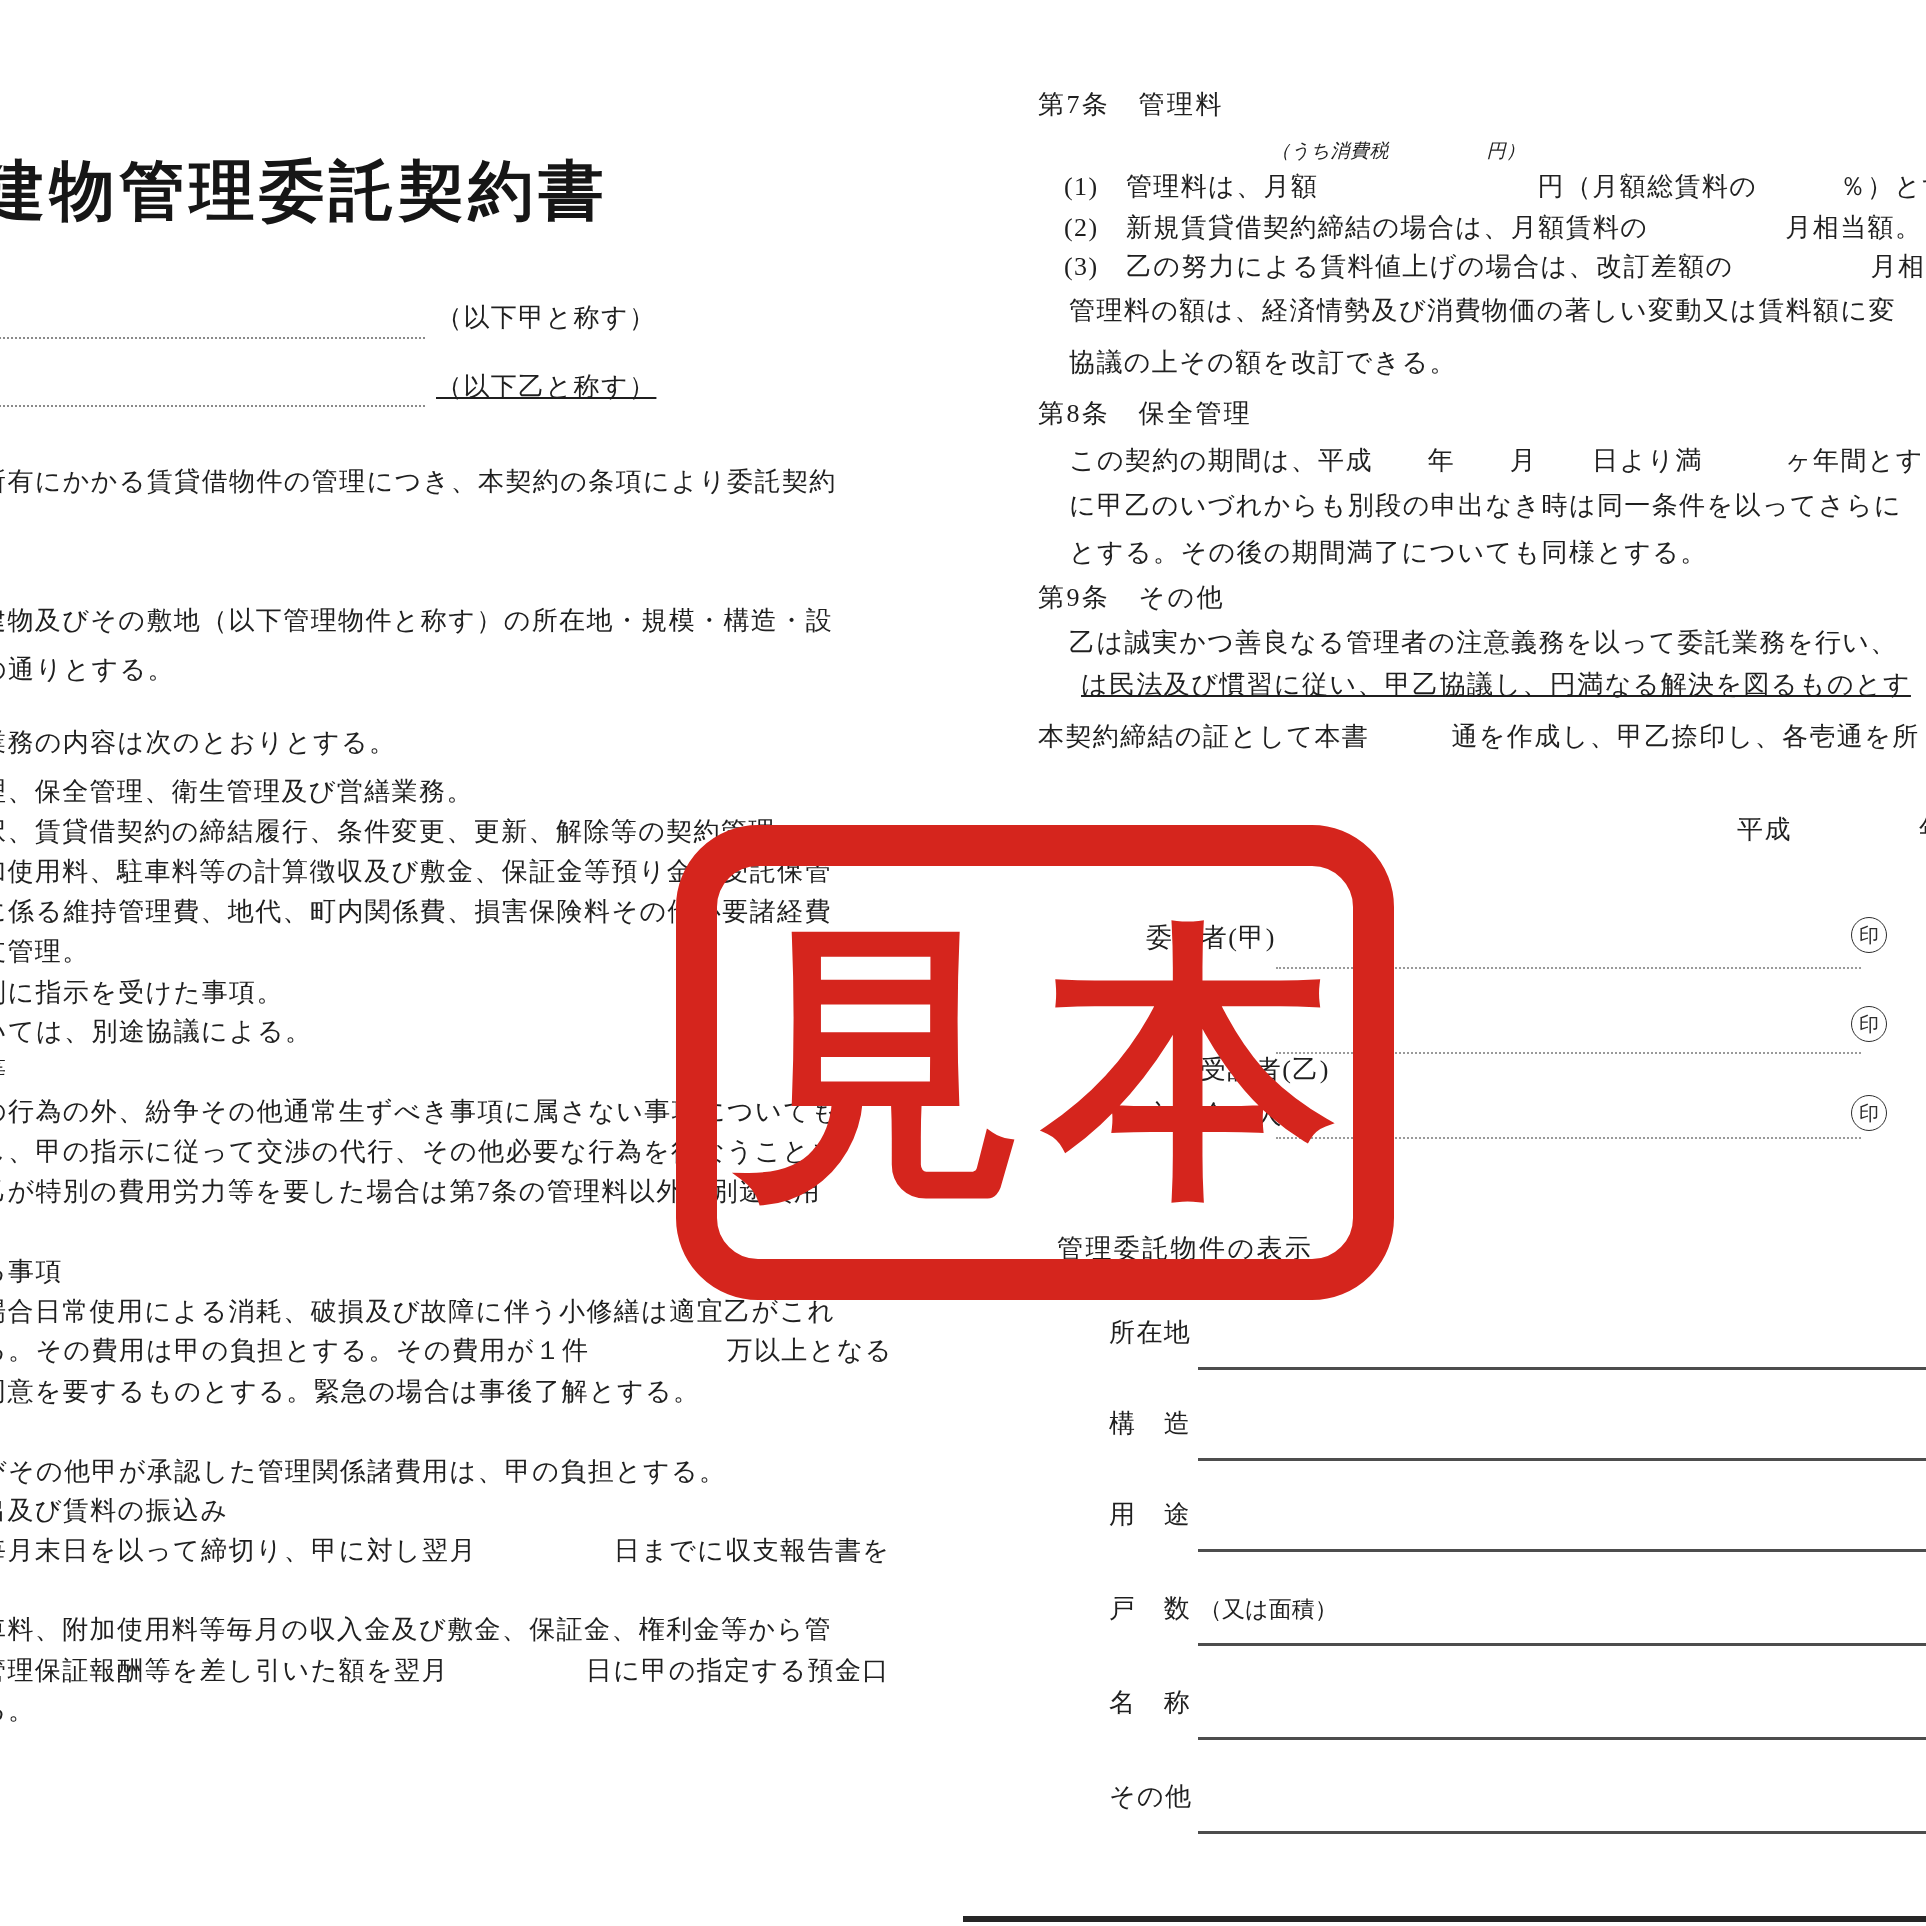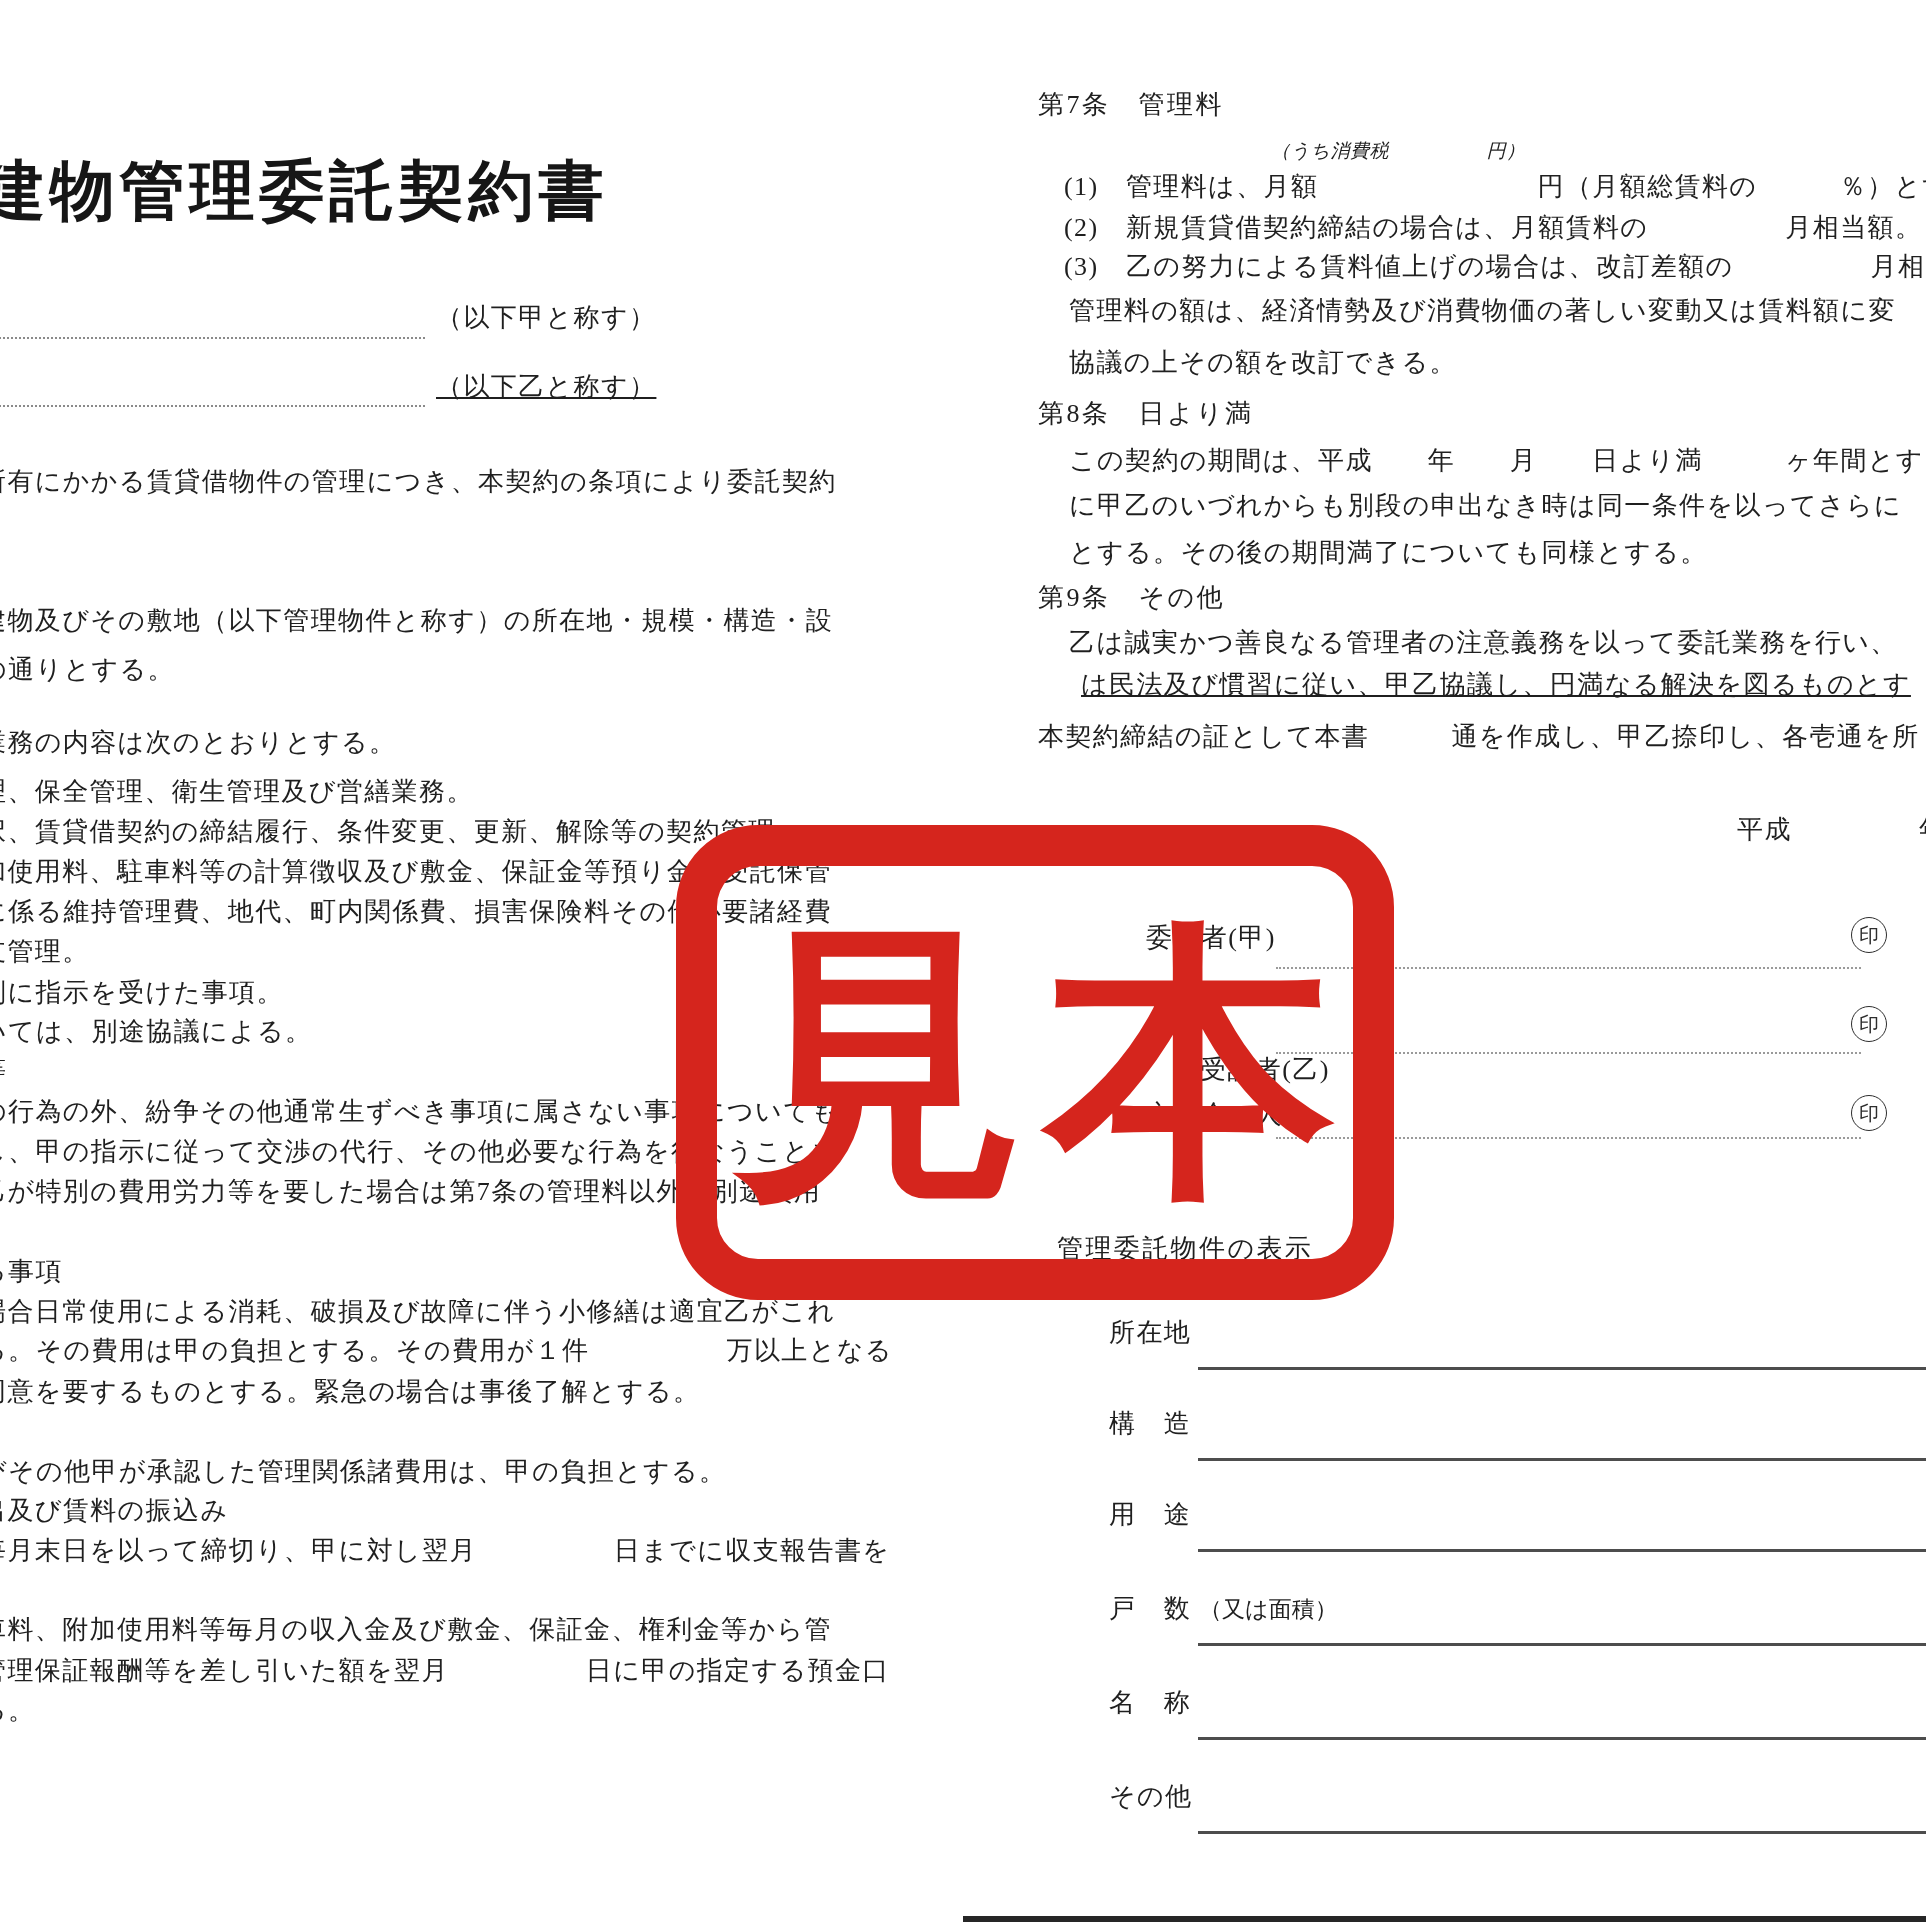--- a/index.html
+++ b/index.html
@@ -84,21 +84,21 @@
 <div>
 
   <div class="line heading" style="left:1038px;top:83px;">第7条　管理料</div>
   <div class="line small" style="left:1271px;top:136px;">（うち消費税　　　　　円）</div>
   <div class="line" style="left:1064px;top:165px;">(1)　管理料は、月額　　　　　　　　円（月額総賃料の　　　％）とす</div>
   <div class="line" style="left:1064px;top:206px;">(2)　新規賃貸借契約締結の場合は、月額賃料の　　　　　月相当額。</div>
   <div class="line" style="left:1064px;top:245px;">(3)　乙の努力による賃料値上げの場合は、改訂差額の　　　　　月相当</div>
   <div class="line" style="left:1069px;top:289px;">管理料の額は、経済情勢及び消費物価の著しい変動又は賃料額に変</div>
   <div class="line" style="left:1069px;top:341px;">協議の上その額を改訂できる。</div>
 
-  <div class="line heading" style="left:1038px;top:392px;">第8条　日より満</div>
+  <div class="line heading" style="left:1038px;top:392px;">第8条　保全管理</div>
   <div class="line" style="left:1069px;top:439px;">この契約の期間は、平成　　年　　月　　日より満　　　ヶ年間とす</div>
   <div class="line" style="left:1069px;top:484px;">に甲乙のいづれからも別段の申出なき時は同一条件を以ってさらに</div>
   <div class="line" style="left:1069px;top:531px;">とする。その後の期間満了についても同様とする。</div>
 
   <div class="line heading" style="left:1038px;top:576px;">第9条　その他</div>
   <div class="line" style="left:1069px;top:621px;">乙は誠実かつ善良なる管理者の注意義務を以って委託業務を行い、</div>
   <div class="line" style="left:1081px;top:663px;text-decoration:underline;">は民法及び慣習に従い、甲乙協議し、円満なる解決を図るものとす</div>
 
   <div class="line" style="left:1038px;top:715px;">本契約締結の証として本書　　　通を作成し、甲乙捺印し、各壱通を所</div>
 

